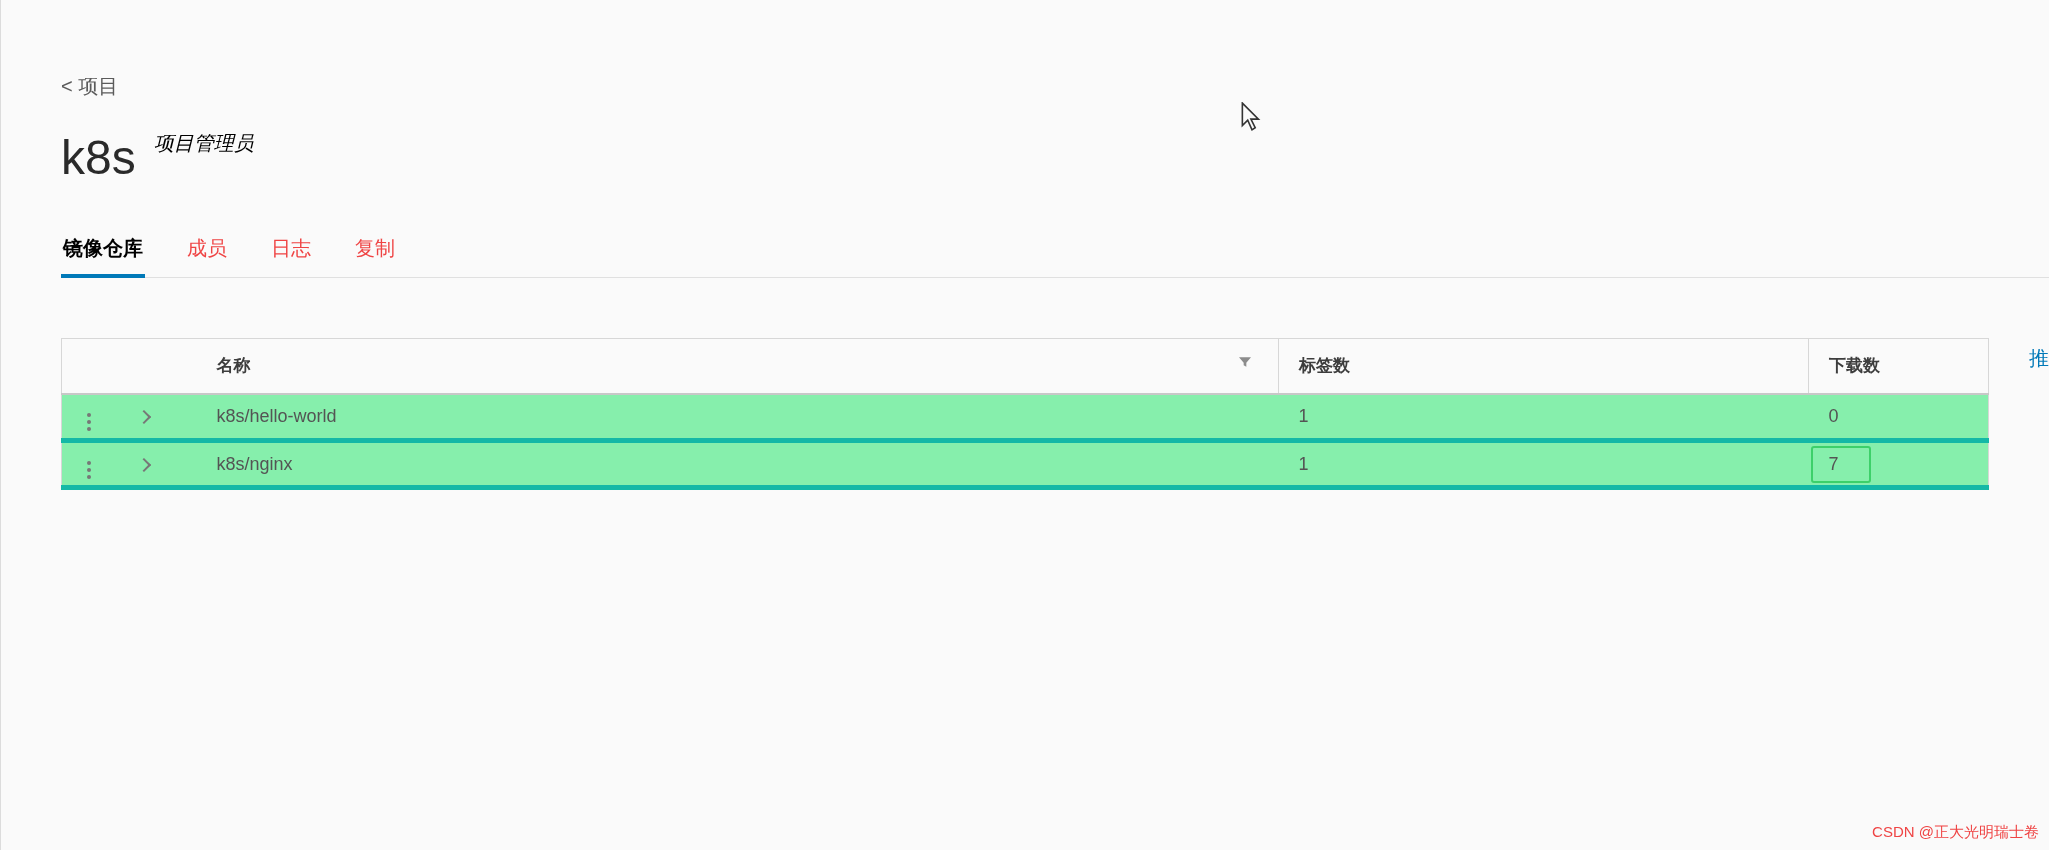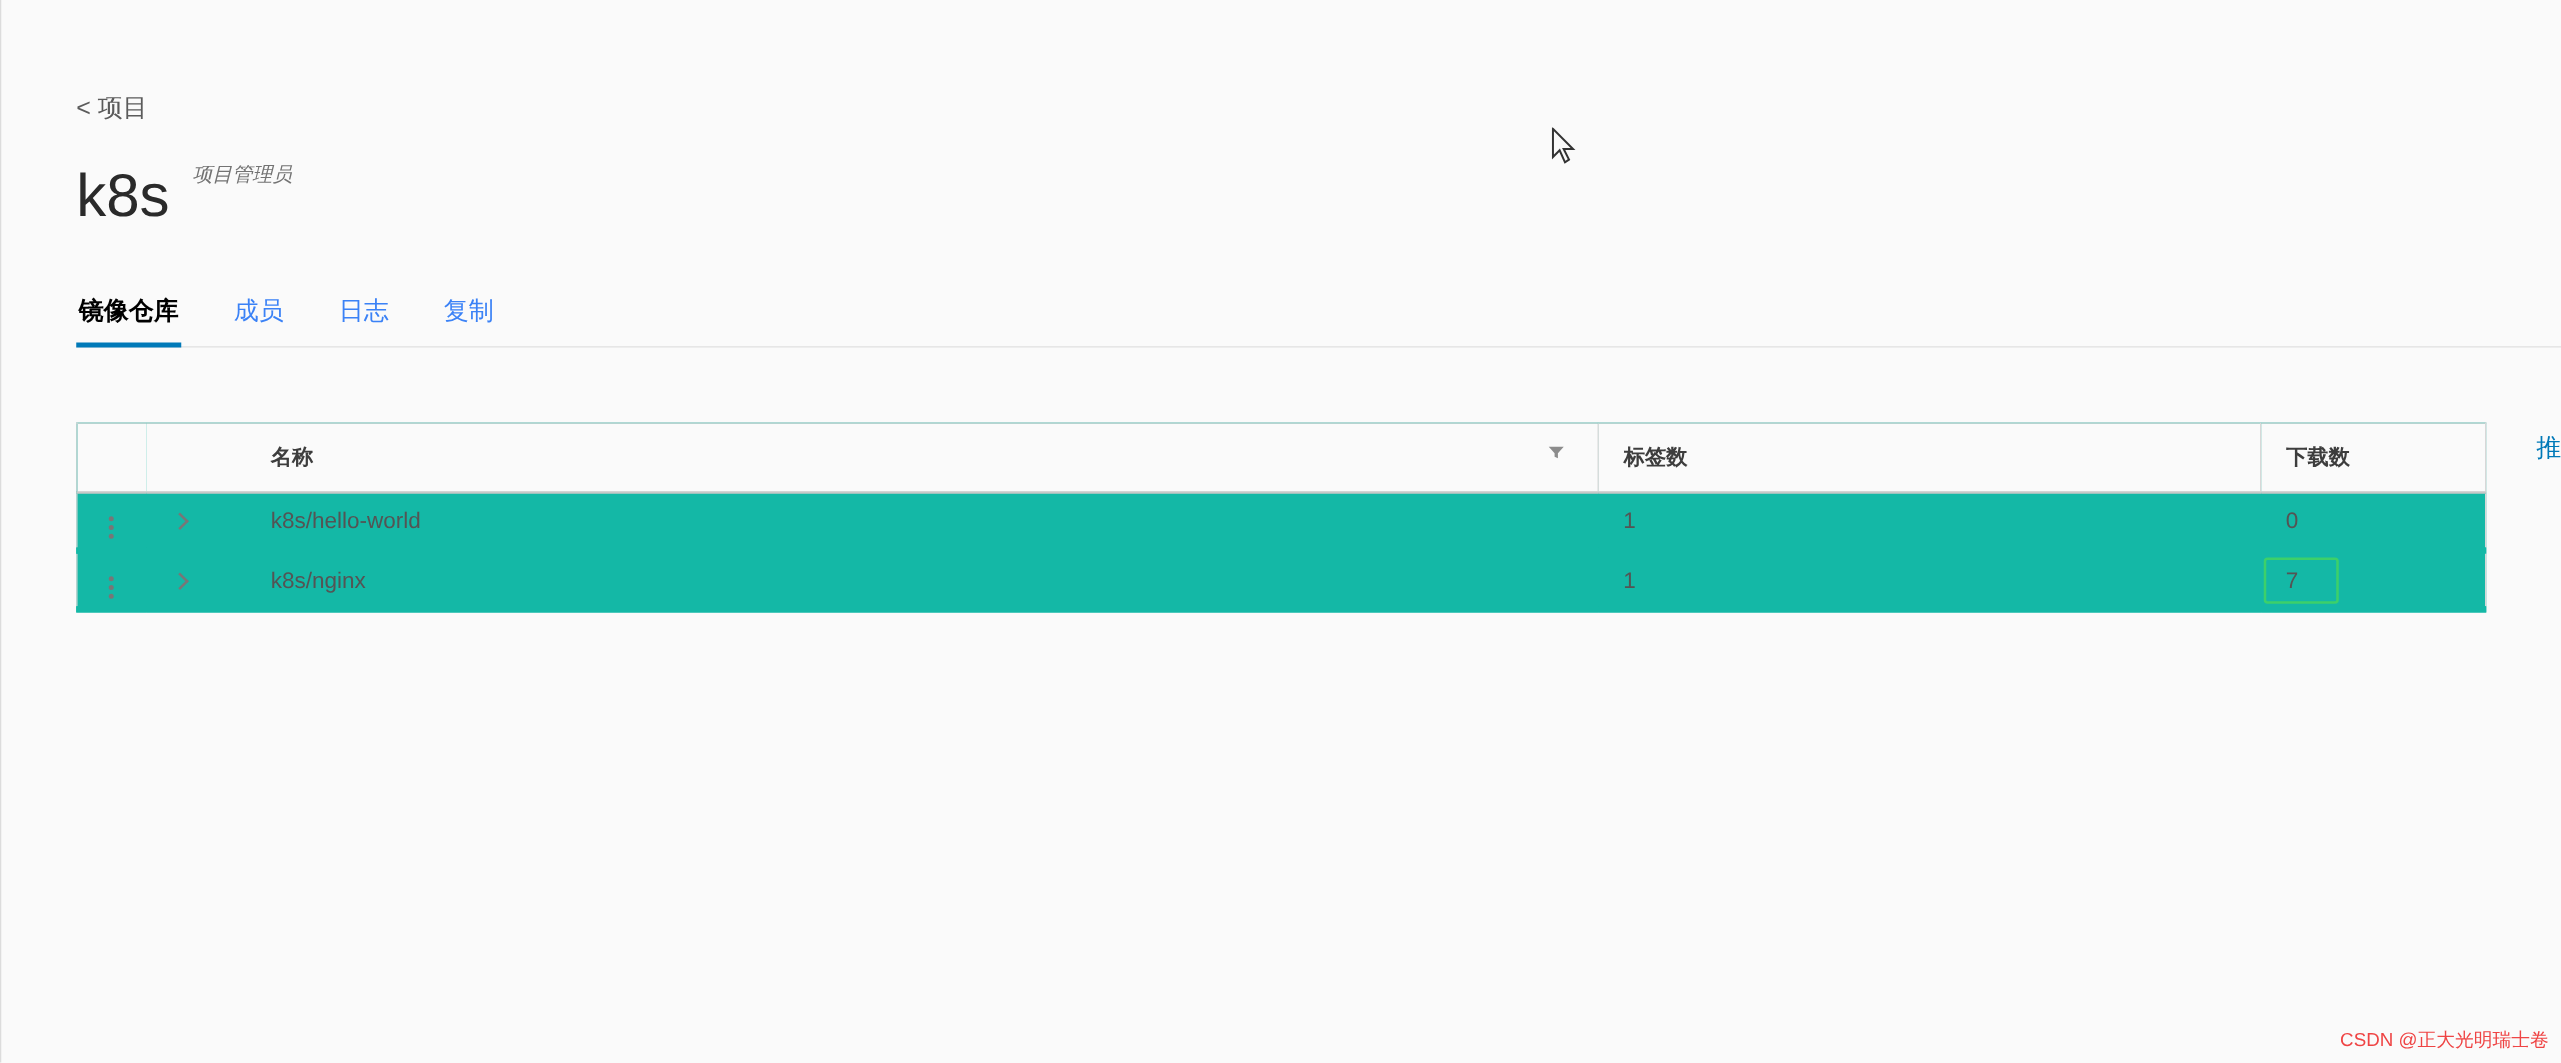--- a/index.html
+++ b/index.html
@@ -28,55 +28,55 @@
     align-items: flex-start;
     gap: 18px;
     margin-bottom: 50px;
   }
   .project-title {
     font-size: 48px;
     font-weight: 400;
     color: #2a2a2a;
   }
   .project-role {
-    font-size: 16px;
-    color: #737373;
+    font-size: 20px;
+    color: #000000;
     font-style: italic;
   }
   .tabs {
     display: flex;
     gap: 40px;
     border-bottom: 1px solid #e0e0e0;
     margin-bottom: 60px;
   }
   .tab {
     padding: 0 2px 12px 2px;
     font-size: 20px;
-    color: #3b82f6;
+    color: #ef4444;
     cursor: pointer;
   }
   .tab.active {
     color: #000000;
     border-bottom: 4px solid #0079b8;
     margin-bottom: -1px;
     font-weight: bold;
   }
   .push-link {
     position: absolute;
     right: 0;
     top: 345px;
     color: #0079b8;
     font-size: 20px;
     cursor: pointer;
   }
   .data-table {
     width: calc(100% - 60px);
     border: 1px solid #d7d7d7;
     border-collapse: collapse;
-    background: #14b8a6;
+    background: #86efac;
     margin-top: 20px;
   }
   .data-table thead tr {
     background: #fafafa;
   }
   .data-table th, .data-table td {
     text-align: left;
     padding: 0;
     font-weight: 400;
   }

